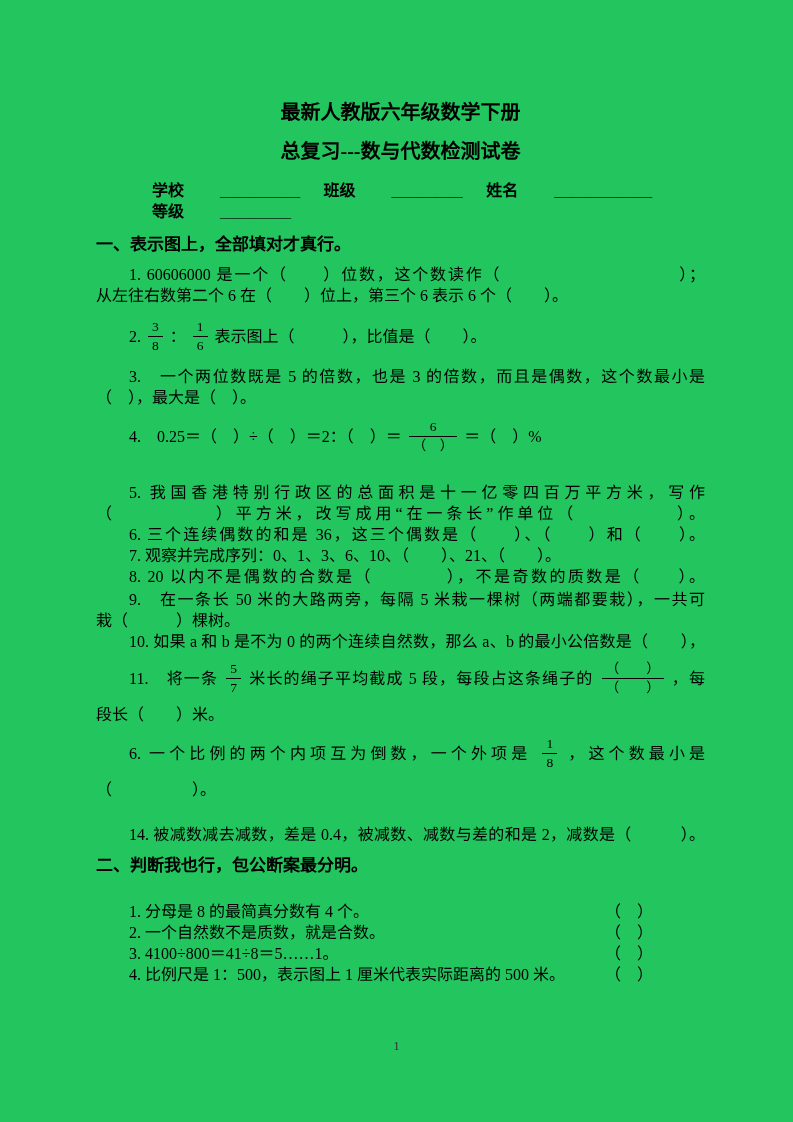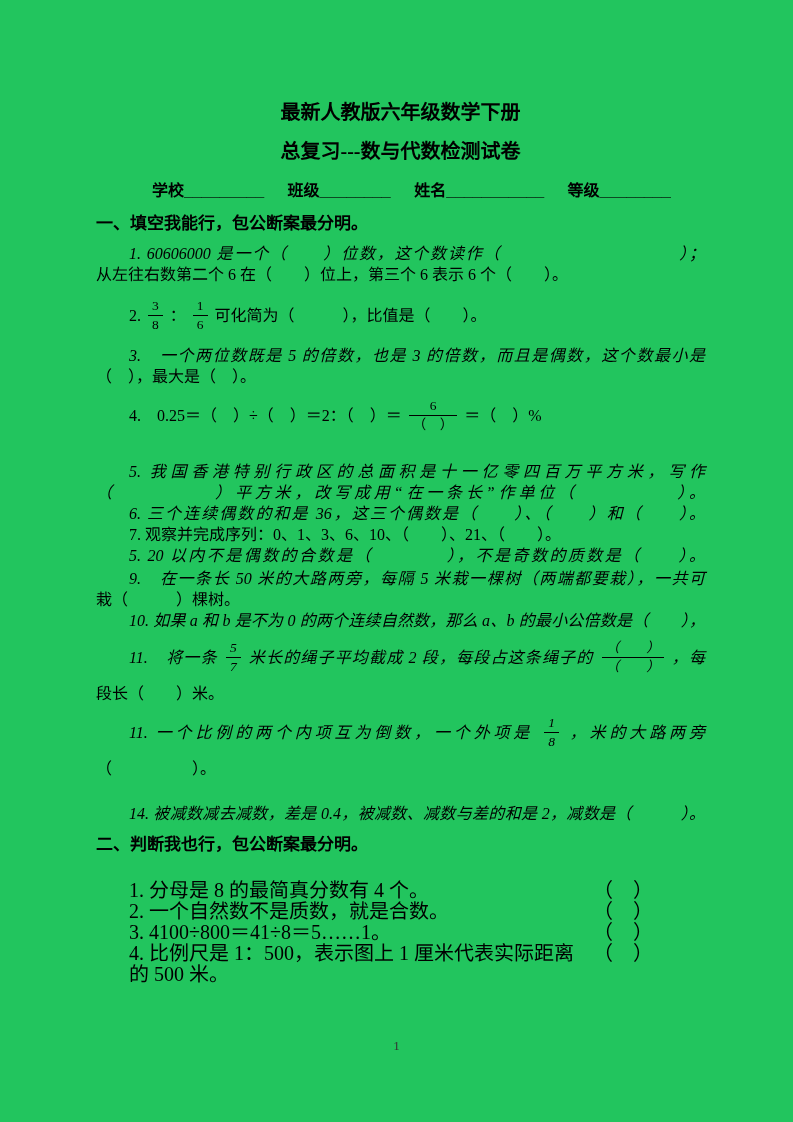--- a/index.html
+++ b/index.html
@@ -6,103 +6,103 @@
   body{width:793px;height:1122px;color:#000;
        font-family:"Liberation Serif","DejaVu Serif",serif;}
   .page{position:relative;width:793px;height:1122px;box-sizing:border-box;
         padding:100px 88px 0 96px;overflow:hidden;background:#22c55e;}
   .t1,.t2{text-align:center;font-weight:bold;font-size:20px;line-height:24px;
         font-family:"Liberation Sans","DejaVu Sans",sans-serif;}
   .t2{margin-top:15px;font-family:Liberation Serif, serif;}
   .hdr{margin-top:17px;padding-left:56px;font-size:16px;line-height:21px;
        font-family:"Liberation Sans","DejaVu Sans",sans-serif;font-weight:bold;}
   .fld{margin-right:19px;white-space:nowrap;}
-  .blank{letter-spacing:0px;}
+  .blank{letter-spacing:0px;margin-left:36px;}
   .sec{font-weight:bold;font-size:17px;line-height:22px;
        font-family:"Liberation Sans","DejaVu Sans",sans-serif;}
   .sec1{margin-top:12px;}
   .sec2{margin-top:10px;}
   .line{font-size:16px;line-height:21px;}
   .ind{padding-left:33px;}
-  .spread{text-align:justify;text-align-last:justify;font-style:italic;}
+  .spread{text-align:justify;text-align-last:justify;}
   .g2{margin-top:2px}.g4{margin-top:4px}.g6{margin-top:24px}
   .g8{margin-top:8px}.g10{margin-top:10px}.g12{margin-top:12px}
   .fline{line-height:21px;}
   .frac{display:inline-block;vertical-align:middle;text-align:center;
         font-size:13.5px;line-height:1.3;margin:2px 3px;transform:translateY(-2px);}
   .frac .fn{display:block;border-bottom:1px solid #000;padding:0 4px;}
   .frac .fd{display:block;padding:0 4px;}
-  .jrow{display:flex;justify-content:space-between;font-size:20px;
+  .jrow{display:flex;justify-content:space-between;font-size:16px;
         line-height:21px;padding-left:33px;padding-right:52px;}
   .jans{white-space:nowrap;}
   .pageno{position:absolute;left:0;right:0;top:1038px;text-align:center;
         font-size:13px;color:#333;}
 </style>
 </head>
 <body>
 
 <div class="page">
 
   <div class="t1">最新人教版六年级数学下册</div>
   <div class="t2">总复习---数与代数检测试卷</div>
 
   <div class="hdr">
     <span class="fld"><span>学校</span><span class="blank">_________</span></span>
     <span class="fld"><span>班级</span><span class="blank">________</span></span>
     <span class="fld"><span>姓名</span><span class="blank">___________</span></span>
     <span class="fld"><span>等级</span><span class="blank">________</span></span>
   </div>
 
-  <div class="sec sec1">一、填空我能行，包公断案最分明。</div>
+  <div class="sec sec1">一、表示图上，全部填对才真行。</div>
 
   <div class="line ind spread g8">1. 60606000 是一个（　　）位数，这个数读作（　　　　　　　　　　）；</div>
   <div class="line">从左往右数第二个 6 在（　　）位上，第三个 6 表示 6 个（　　）。</div>
 
   <div class="line ind fline g12">
     <span>2.</span>
     <span class="frac"><span class="fn">3</span><span class="fd">8</span></span>
     <span>：</span>
     <span class="frac"><span class="fn">1</span><span class="fd">6</span></span>
-    <span>可化简为（　　　），比值是（　　）。</span>
+    <span>表示图上（　　　），比值是（　　）。</span>
   </div>
 
   <div class="line ind spread g8">3.　一个两位数既是 5 的倍数，也是 3 的倍数，而且是偶数，这个数最小是</div>
   <div class="line">（　），最大是（　）。</div>
 
   <div class="line ind fline g10">
     <span>4.　0.25＝（　）÷（　）＝2：（　）＝</span>
     <span class="frac"><span class="fn">6</span><span class="fd">（　）</span></span>
     <span>＝（　）%</span>
   </div>
 
   <div class="line ind spread g6">5. 我国香港特别行政区的总面积是十一亿零四百万平方米，写作</div>
   <div class="line spread">（　　　　　）平方米，改写成用“在一条长”作单位（　　　　　）。</div>
 
   <div class="line ind spread">6. 三个连续偶数的和是 36，这三个偶数是（　　）、（　　）和（　　）。</div>
   <div class="line ind">7. 观察并完成序列：0、1、3、6、10、（　　）、21、（　　）。</div>
-  <div class="line ind spread">5. 20 以内不是偶数的合数是（　　　　），不是奇数的质数是（　　）。</div>
+  <div class="line ind spread">8. 20 以内不是偶数的合数是（　　　　），不是奇数的质数是（　　）。</div>
 
   <div class="line ind spread g2">9.　在一条长 50 米的大路两旁，每隔 5 米栽一棵树（两端都要栽），一共可</div>
   <div class="line">栽（　　　）棵树。</div>
 
   <div class="line ind spread">10. 如果 a 和 b 是不为 0 的两个连续自然数，那么 a、b 的最小公倍数是（　　），</div>
 
   <div class="line ind fline spread g8">
     <span>11.　将一条</span>
     <span class="frac"><span class="fn">5</span><span class="fd">7</span></span>
-    <span>米长的绳子平均截成 2 段，每段占这条绳子的</span>
+    <span>米长的绳子平均截成 5 段，每段占这条绳子的</span>
     <span class="frac"><span class="fn">（　　）</span><span class="fd">（　　）</span></span>
     <span>，每</span>
   </div>
   <div class="line g4">段长（　　）米。</div>
 
   <div class="line ind fline spread g10">
-    <span>11. 一个比例的两个内项互为倒数，一个外项是</span>
+    <span>6. 一个比例的两个内项互为倒数，一个外项是</span>
     <span class="frac"><span class="fn">1</span><span class="fd">8</span></span>
-    <span>，米的大路两旁</span>
+    <span>，这个数最小是</span>
   </div>
   <div class="line g4">（　　　　　）。</div>
 
 
   <div class="line ind spread g6">14. 被减数减去减数，差是 0.4，被减数、减数与差的和是 2，减数是（　　　）。</div>
 
   <div class="sec sec2">二、判断我也行，包公断案最分明。</div>
 
   <div class="jrow g6">
     <span>1. 分母是 8 的最简真分数有 4 个。</span>

